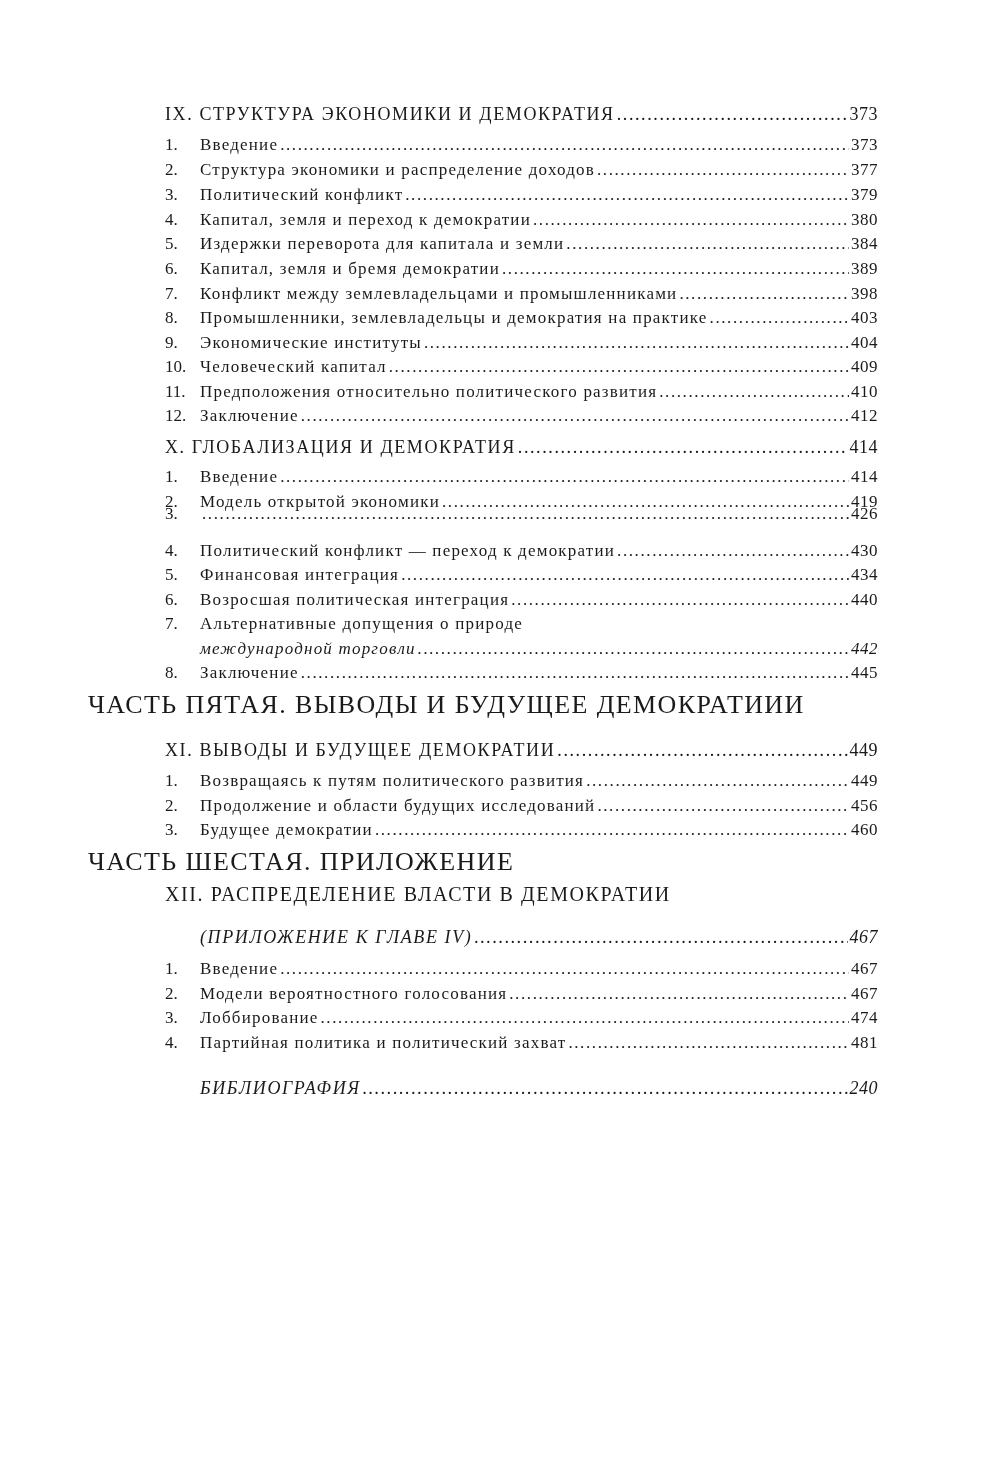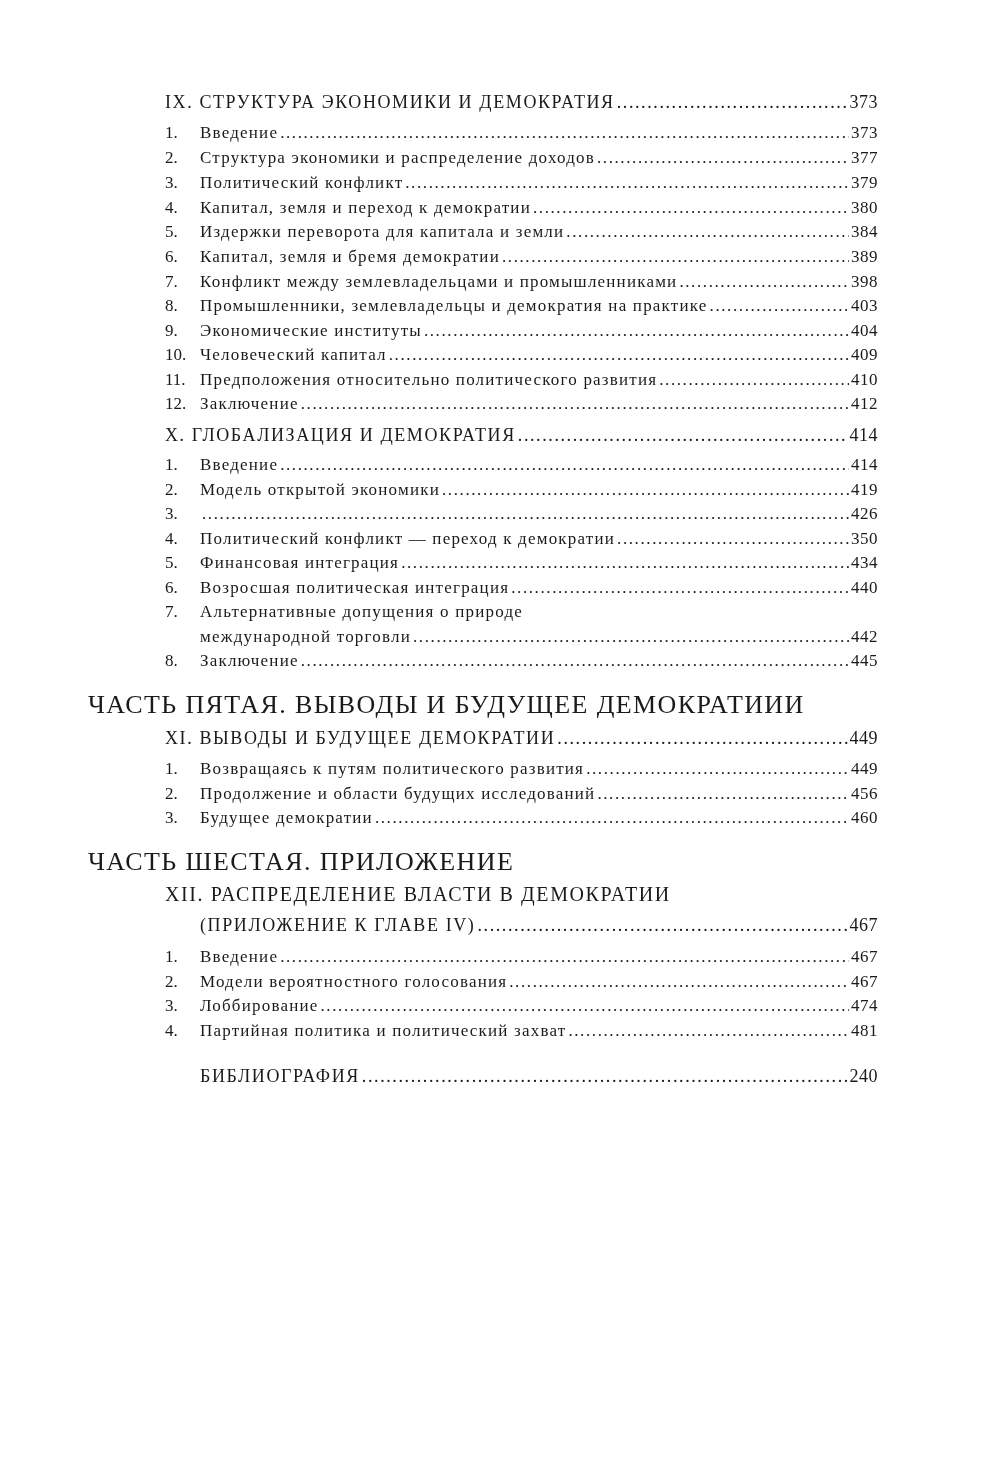--- a/index.html
+++ b/index.html
@@ -8,40 +8,40 @@
     font-family: "Liberation Serif", "DejaVu Serif", serif;
     color: #1a1a1a;
   }
   .row {
     position: absolute; left: 165px; width: 713px;
     display: flex; align-items: baseline;
     font-size: 17px; letter-spacing: 1.2px; white-space: nowrap;
     line-height: 20px;
   }
   .row .num { width: 35px; flex: 0 0 35px; letter-spacing: 0; }
-  .row .title { flex: 0 0 auto; }
+  .row .title { flex: 0 0 auto; margin-top: 12px; }
   .row .leader {
     flex: 1 1 auto; overflow: hidden; margin: 0 2px;
     letter-spacing: 1.6px; color: #1a1a1a;
   }
   .row .leader::before {
     content: "..............................................................................................................................................................................................................";
   }
   .row .page { flex: 0 0 auto; letter-spacing: 0.5px; }
   .chapter { font-size: 18px; letter-spacing: 1.6px; }
   .chapter .title { text-transform: uppercase; }
   .part {
     position: absolute; left: 88px; font-size: 26px; letter-spacing: 1.4px;
     white-space: nowrap; line-height: 24px;
   }
   .plain {
     position: absolute; left: 165px; font-size: 20px; letter-spacing: 1.6px;
     white-space: nowrap; line-height: 22px;
   }
-  .cont { left: 200px; width: 678px; }
+  .cont { left: 200px; width: 678px; font-style: italic; }
 </style>
 </head>
 <body>
 
 <div class="row chapter" style="top:92px">
   <span class="title">IX. СТРУКТУРА ЭКОНОМИКИ И ДЕМОКРАТИЯ</span>
   <span class="leader"></span>
   <span class="page">373</span>
 </div>
 
@@ -138,21 +138,21 @@
   </div>
 <div class="row" style="top:504px">
     <span class="num">3.</span>
     <span class="leader"></span>
     <span class="page">426</span>
   </div>
 <div class="row" style="top:529px">
     <span class="num">4.</span>
     <span class="title">Политический конфликт — переход к демократии</span>
     <span class="leader"></span>
-    <span class="page">350</span>
+    <span class="page">430</span>
   </div>
 <div class="row" style="top:553px">
     <span class="num">5.</span>
     <span class="title">Финансовая интеграция</span>
     <span class="leader"></span>
     <span class="page">434</span>
   </div>
 <div class="row" style="top:578px">
     <span class="num">6.</span>
     <span class="title">Возросшая политическая интеграция</span>

